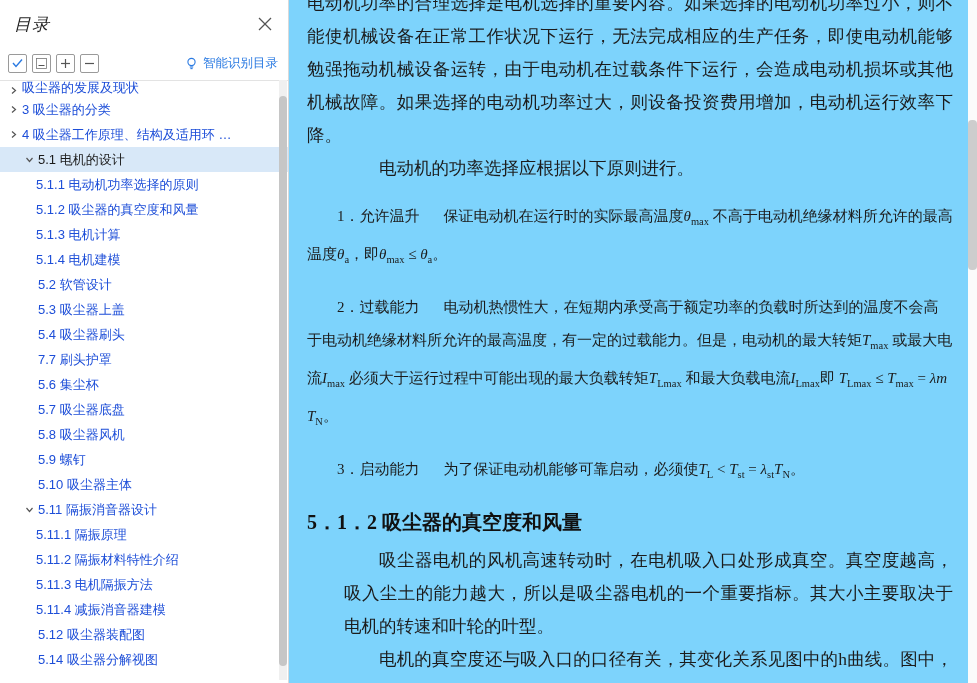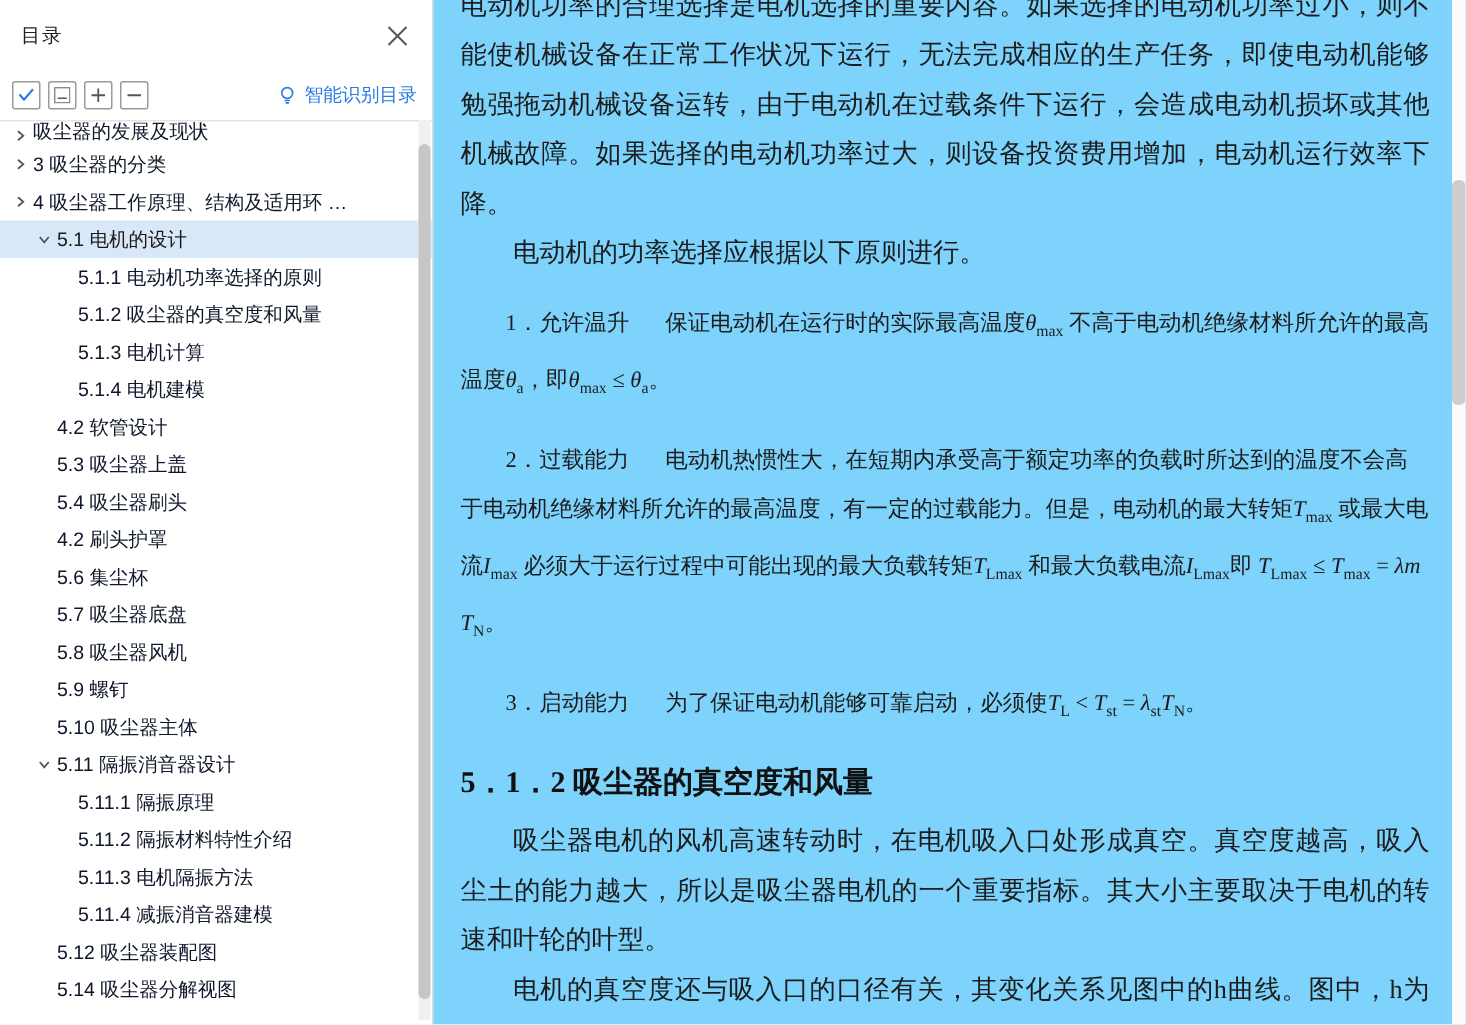--- a/index.html
+++ b/index.html
@@ -31,25 +31,26 @@
     position: relative;
   }
   .sidebar-header {
     height: 48px;
     display: flex;
     align-items: center;
     padding: 0 12px 0 14px;
     box-sizing: border-box;
   }
   .sidebar-title {
-    font-size: 13px;
+    font-size: 17px;
     color: #1f1f1f;
     font-weight: 500;
     letter-spacing: 1px;
     flex: 1;
+    font-style: italic;
   }
   .close-btn {
     width: 22px;
     height: 22px;
     display: flex;
     align-items: center;
     justify-content: center;
     color: #555;
     cursor: pointer;
   }
@@ -105,21 +106,21 @@
     flex: 1;
     overflow: hidden;
     padding-top: 2px;
     position: relative;
   }
   .toc-item {
     display: flex;
     align-items: center;
     height: 25px;
     font-size: 13px;
-    color: #0f172a;
+    color: #1d4ed8;
     padding-right: 8px;
     cursor: pointer;
     white-space: nowrap;
     box-sizing: border-box;
   }
   .toc-item.selected {
     background: #d8e8f8;
     color: #1a1a1a;
   }
   .arrow {
@@ -132,21 +133,21 @@
     color: #5a5a5a;
     font-size: 9px;
     margin-right: 2px;
   }
   .arrow.empty { visibility: hidden; }
   .toc-label { overflow: hidden; text-overflow: ellipsis; }
 
   
   .lvl0 { padding-left: 6px; }
   .lvl1 { padding-left: 22px; }
-  .lvl2 { padding-left: 36px; }
+  .lvl2 { padding-left: 20px; }
 
   .scrollbar-track {
     position: absolute;
     right: 1px;
     top: 80px;
     width: 8px;
     height: 600px;
     background: #f0f0f0;
   }
   .scrollbar-thumb {
@@ -175,21 +176,21 @@
     position: relative;
   }
   .doc-text {
     font-family: "Liberation Serif", serif;
     font-size: 17.5px;
     line-height: 33px;
     color: #1c1c1c;
     text-align: justify;
     margin: 0;
   }
-  .indent2 { text-indent: 2em; }
+  .indent2 { text-indent: 2em; margin-left: 37px; }
   .clip-top {
     margin-top: -13px;
   }
   .heading {
     font-family: "Liberation Serif", serif;
     font-size: 20px;
     font-weight: bold;
     color: #111;
     margin: 14px 0 6px 0;
     line-height: 32px;
@@ -321,33 +322,33 @@
         <div class="toc-item lvl2">
           <span class="arrow empty"></span>
           <span class="toc-label">5.1.3 电机计算</span>
         </div>
         <div class="toc-item lvl2">
           <span class="arrow empty"></span>
           <span class="toc-label">5.1.4 电机建模</span>
         </div>
         <div class="toc-item lvl1">
           <span class="arrow empty"></span>
-          <span class="toc-label">4.2 软管设计</span>
+          <span class="toc-label">5.2 软管设计</span>
         </div>
         <div class="toc-item lvl1">
           <span class="arrow empty"></span>
           <span class="toc-label">5.3 吸尘器上盖</span>
         </div>
         <div class="toc-item lvl1">
           <span class="arrow empty"></span>
           <span class="toc-label">5.4 吸尘器刷头</span>
         </div>
         <div class="toc-item lvl1">
           <span class="arrow empty"></span>
-          <span class="toc-label">4.2 刷头护罩</span>
+          <span class="toc-label">7.7 刷头护罩</span>
         </div>
         <div class="toc-item lvl1">
           <span class="arrow empty"></span>
           <span class="toc-label">5.6 集尘杯</span>
         </div>
         <div class="toc-item lvl1">
           <span class="arrow empty"></span>
           <span class="toc-label">5.7 吸尘器底盘</span>
         </div>
         <div class="toc-item lvl1">

